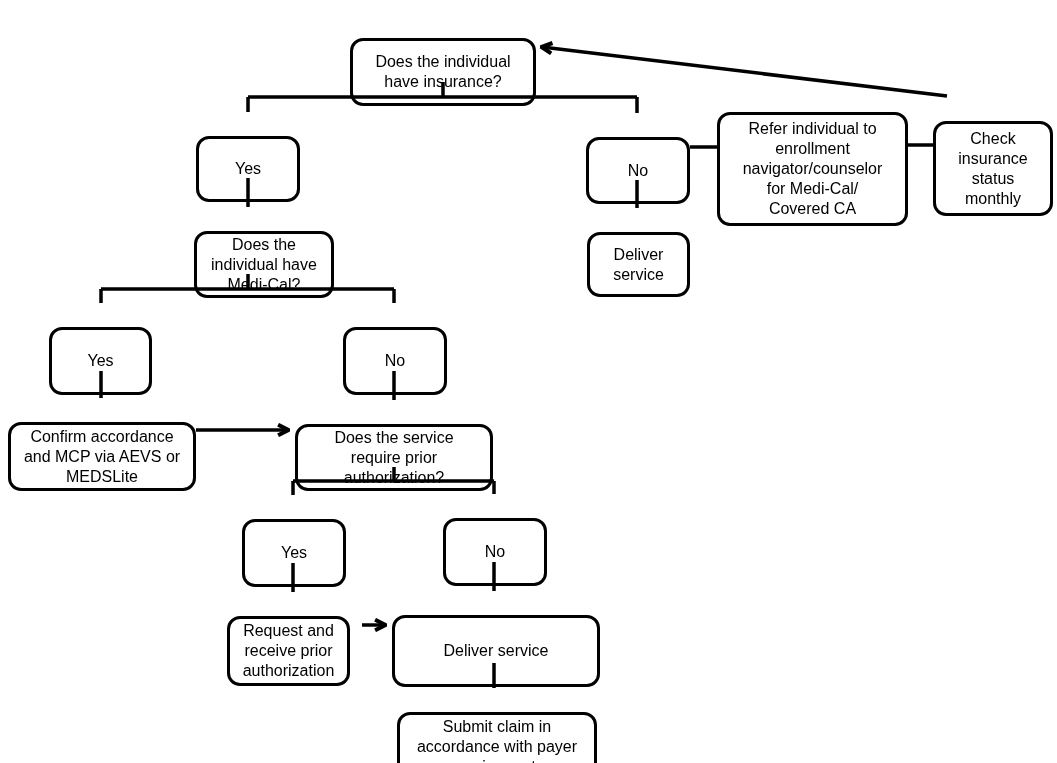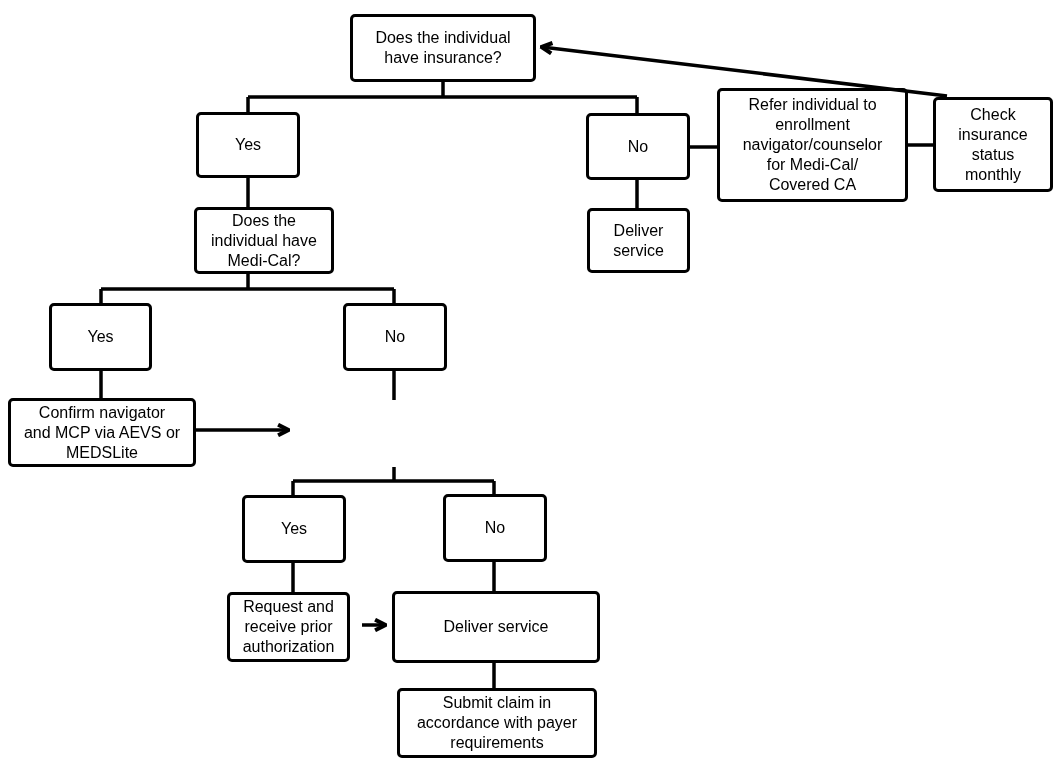--- a/index.html
+++ b/index.html
@@ -14,27 +14,28 @@
     height:763px;
     background:var(--bg);
     font-family:"Liberation Sans", sans-serif;
     overflow:hidden;
   }
   .node{
     position:absolute;
     box-sizing:border-box;
     background:var(--bg);
     border:3.5px solid var(--stroke);
-    border-radius:5px;
+    border-radius:13px;
     display:flex;
     align-items:center;
     justify-content:center;
     text-align:center;
     z-index:2;
     padding:2px 4px;
+    margin-top:24px;
   }
   .node .label{
     white-space:pre-line;
     font-size:16px;
     line-height:20px;
     color:var(--text);
   }
   #edges{
     position:absolute;
     left:0;top:0;
@@ -112,29 +113,34 @@
     <span class="label">Does the
 individual have
 Medi-Cal?</span>
   </div>
 
   <div class="node" style="left:49px;top:303px;width:103px;height:68px">
     <span class="label">Yes</span>
   </div>
 
   <div class="node" style="left:8px;top:398px;width:188px;height:69px">
-    <span class="label">Confirm navigator
+    <span class="label">Confirm accordance
 and MCP via AEVS or
 MEDSLite</span>
   </div>
 
   <div class="node" style="left:343px;top:303px;width:104px;height:68px">
     <span class="label">No</span>
   </div>
 
+  <div class="node" style="left:295px;top:400px;width:198px;height:67px">
+    <span class="label">Does the service
+require prior
+authorization?</span>
+  </div>
 
   <div class="node" style="left:242px;top:495px;width:104px;height:68px">
     <span class="label">Yes</span>
   </div>
 
   <div class="node" style="left:443px;top:494px;width:104px;height:68px">
     <span class="label">No</span>
   </div>
 
   <div class="node" style="left:227px;top:592px;width:123px;height:70px">

